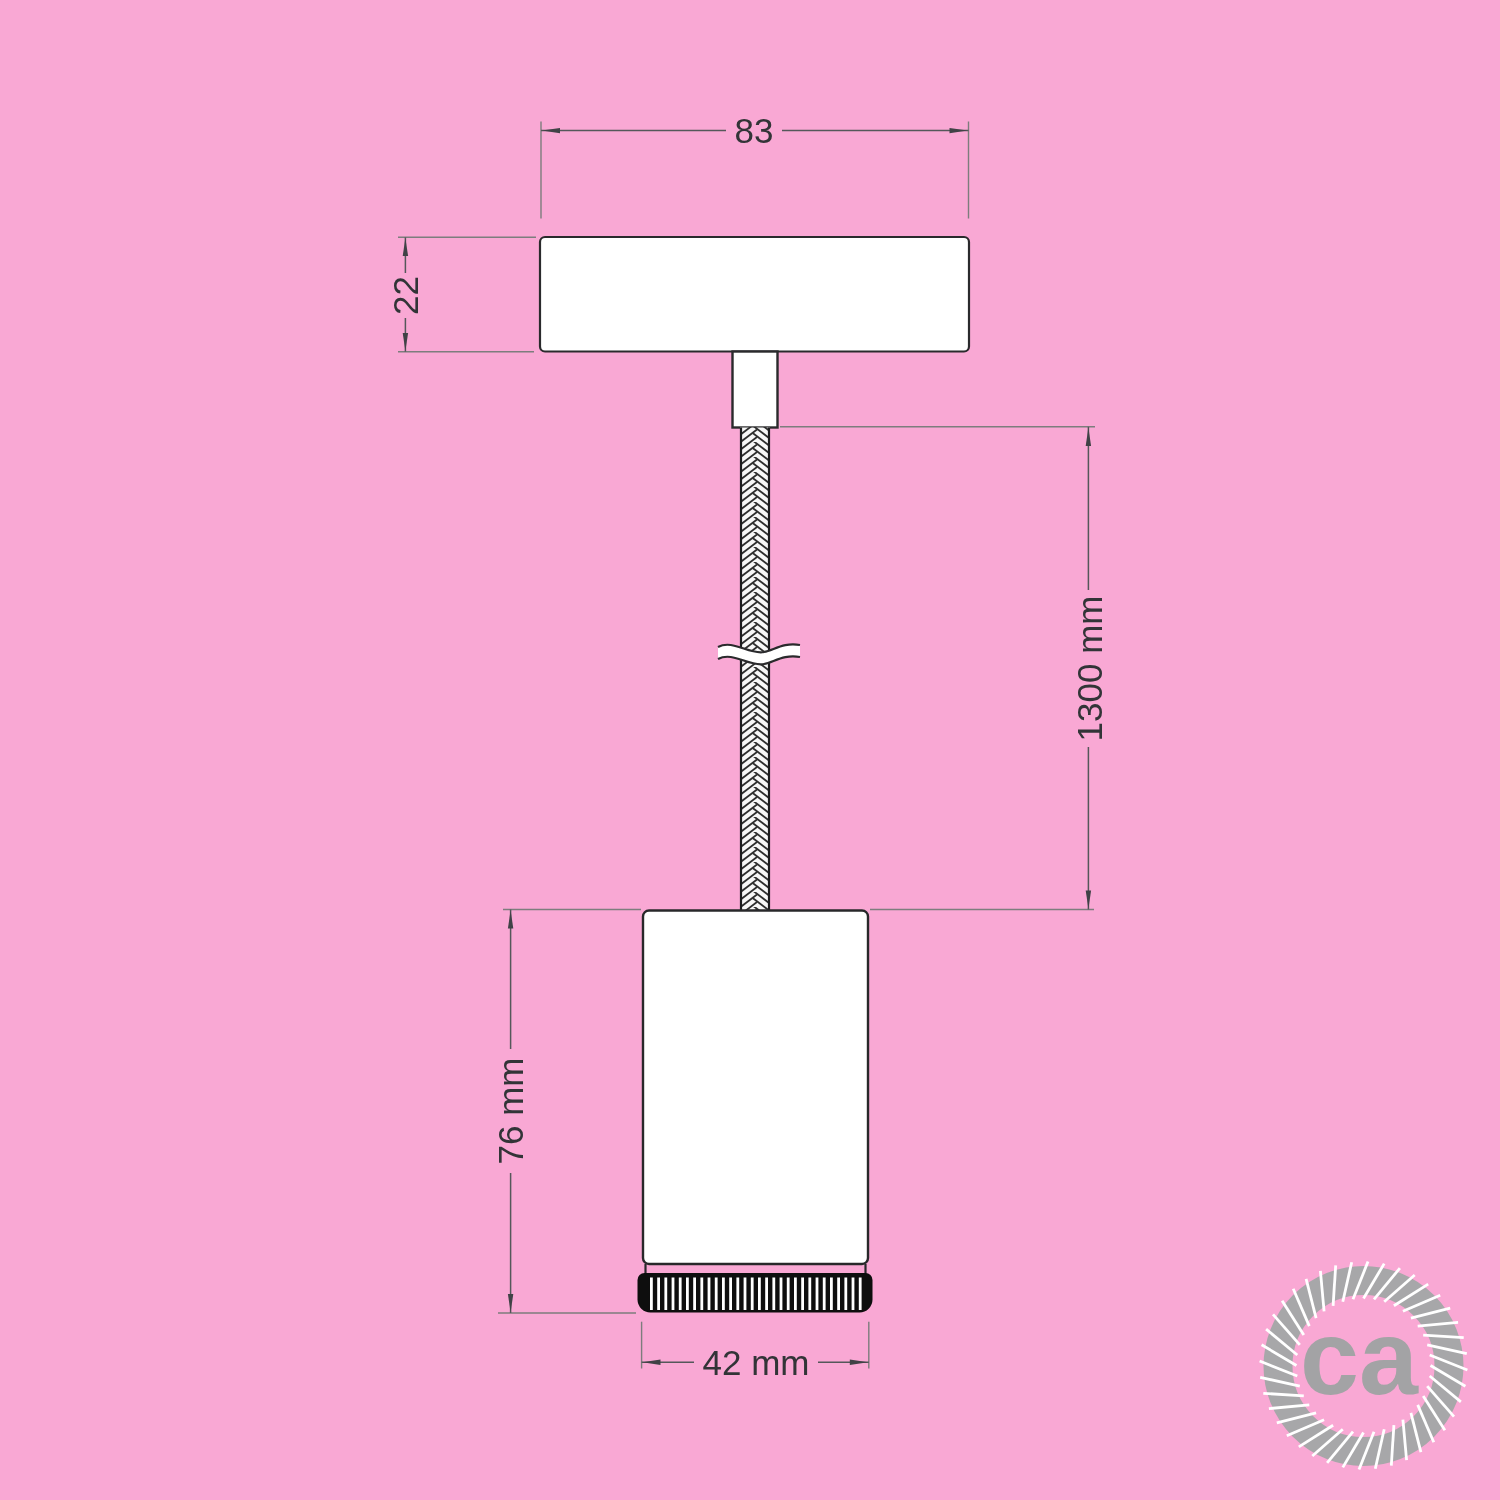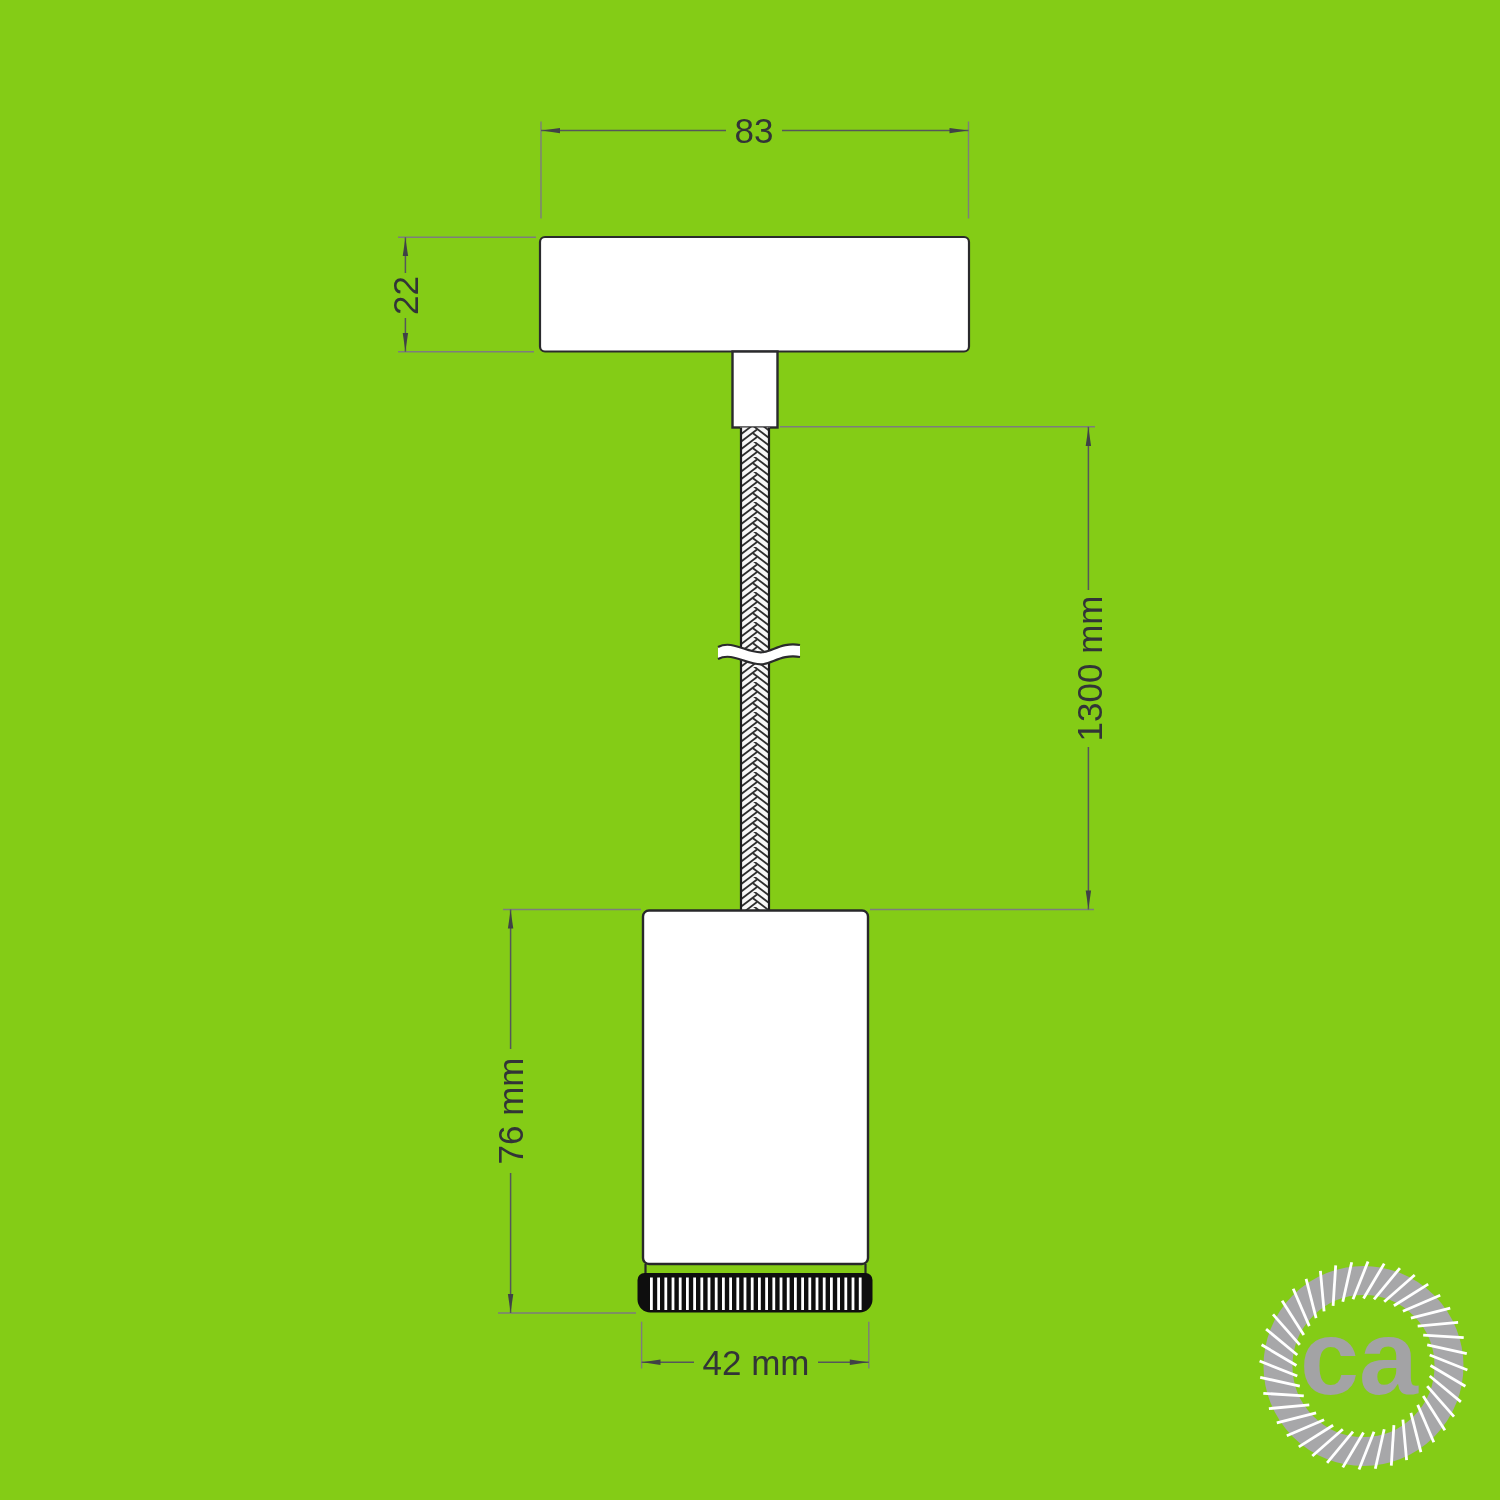--- a/index.html
+++ b/index.html
@@ -1,16 +1,16 @@
 <!DOCTYPE html>
 <html><head>
 <meta charset="utf-8">
 <style>
   html,body{margin:0;padding:0;background:#ffffff;}
-  #canvas{position:relative;width:1500px;height:1500px;background:#84cc16;overflow:hidden;}
+  #canvas{position:relative;width:1500px;height:1500px;background:#f9a8d4;overflow:hidden;}
   svg text{font-family:"Liberation Sans",sans-serif;}
 </style>
 </head>
 <body>
 <div id="canvas">
 <svg width="1500" height="1500" viewBox="0 0 1500 1500" xmlns="http://www.w3.org/2000/svg">
 <defs>
   <pattern id="braid" x="740" y="427" width="30" height="15" patternUnits="userSpaceOnUse">
     <rect x="0" y="0" width="30" height="15" fill="#f8f8f8"></rect>
     <g stroke="#2e2e2e" stroke-width="1.8" fill="none">

